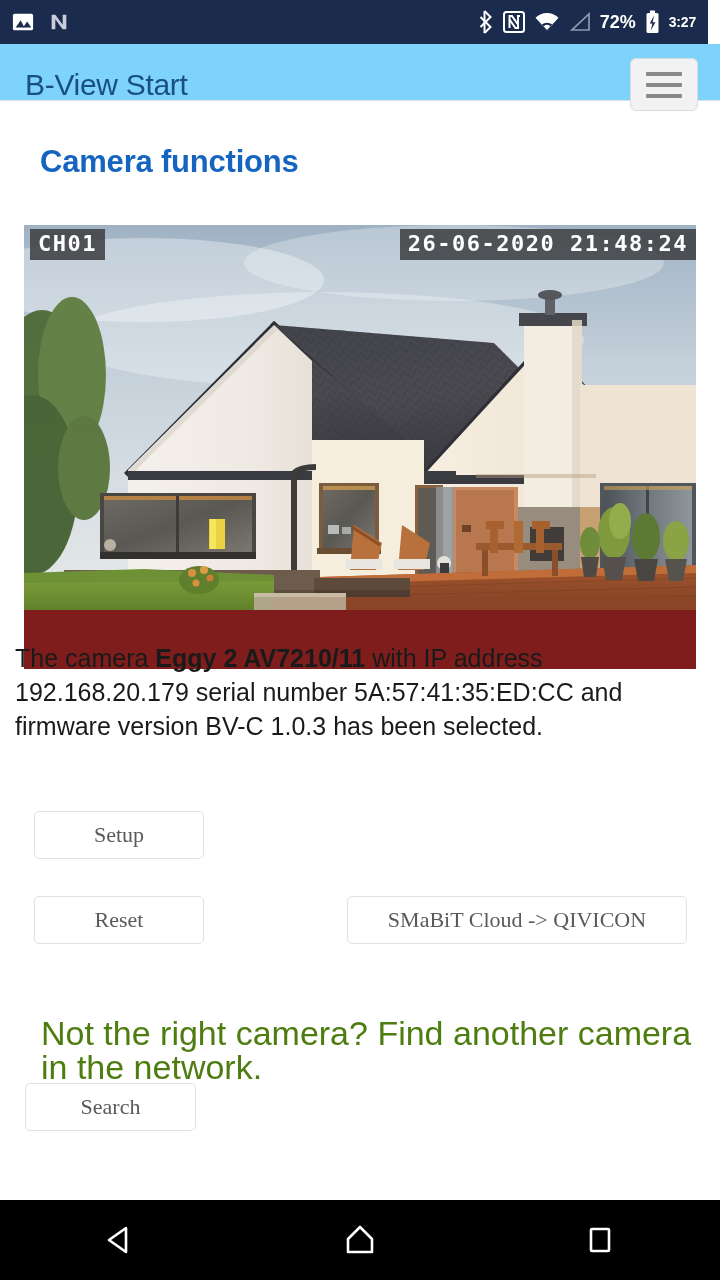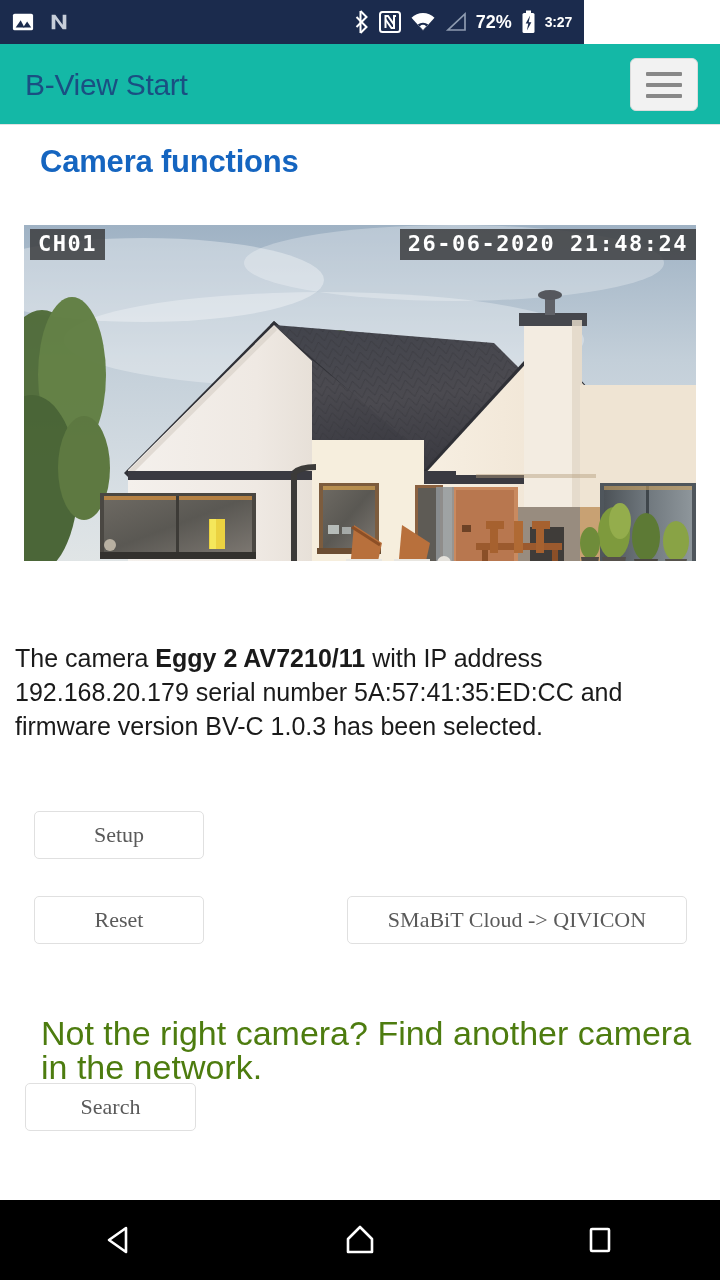--- a/index.html
+++ b/index.html
@@ -6,38 +6,38 @@
   html, body {
     width: 720px; height: 1280px;
     background: #ffffff;
     font-family: "Liberation Sans", sans-serif;
     overflow: hidden;
   }
   #app { position: relative; width: 720px; height: 1280px; }
 
   
   .statusbar {
-    position: absolute; left: 0; top: 0; width: 584px; height: 44px;
+    position: absolute; left: 0; top: 0; width: 708px; height: 44px;
     background: #1b2b4d;
     display: flex; align-items: center;
     padding: 8px 12px;
   }
   .sb-left { display: flex; align-items: center; gap: 14px; }
   .sb-right { display: flex; align-items: center; gap: 9px; margin-left: auto; }
   .sb-icon { display: flex; align-items: center; justify-content: center; }
   .sb-text {
     color: #ffffff; font-size: 14px; font-weight: bold;
     letter-spacing: -0.2px; line-height: 1;
   }
   .sb-pct { color: #ffffff; font-size: 18px; font-weight: bold; }
 
   
   .appbar {
-    position: absolute; left: 0; top: 44px; width: 720px; height: 81px;
-    background: #14b8a6;
+    position: absolute; left: 0; top: 44px; width: 720px; height: 57px;
+    background: #7dd3fc;
     border-bottom: 1px solid #e2e2e2;
   }
   .appbar-title {
     position: absolute; left: 25px; top: 24px;
     color: #1a4f82; font-size: 30px; font-weight: normal;
     letter-spacing: -0.3px;
   }
   .menu-btn {
     position: absolute; right: 22px; top: 14px;
     width: 68px; height: 53px;
@@ -51,21 +51,21 @@
   
   .page-title {
     position: absolute; left: 40px; top: 144px;
     color: #1565c0; font-size: 31px; font-weight: bold;
     letter-spacing: -0.2px;
   }
 
   
   .cam-wrap {
     position: absolute; left: 24px; top: 225px;
-    width: 672px; height: 336px;
+    width: 672px; height: 444px;
     overflow: hidden; background: #7f1d1d;
   }
   .cam-svg { display: block; width: 672px; height: 385px; }
   .osd {
     position: absolute; top: 4px;
     background: rgba(60,62,64,0.86);
     color: #ffffff;
     font-family: "DejaVu Sans Mono", monospace;
     font-size: 22px; font-weight: bold;
     letter-spacing: 1.5px;

